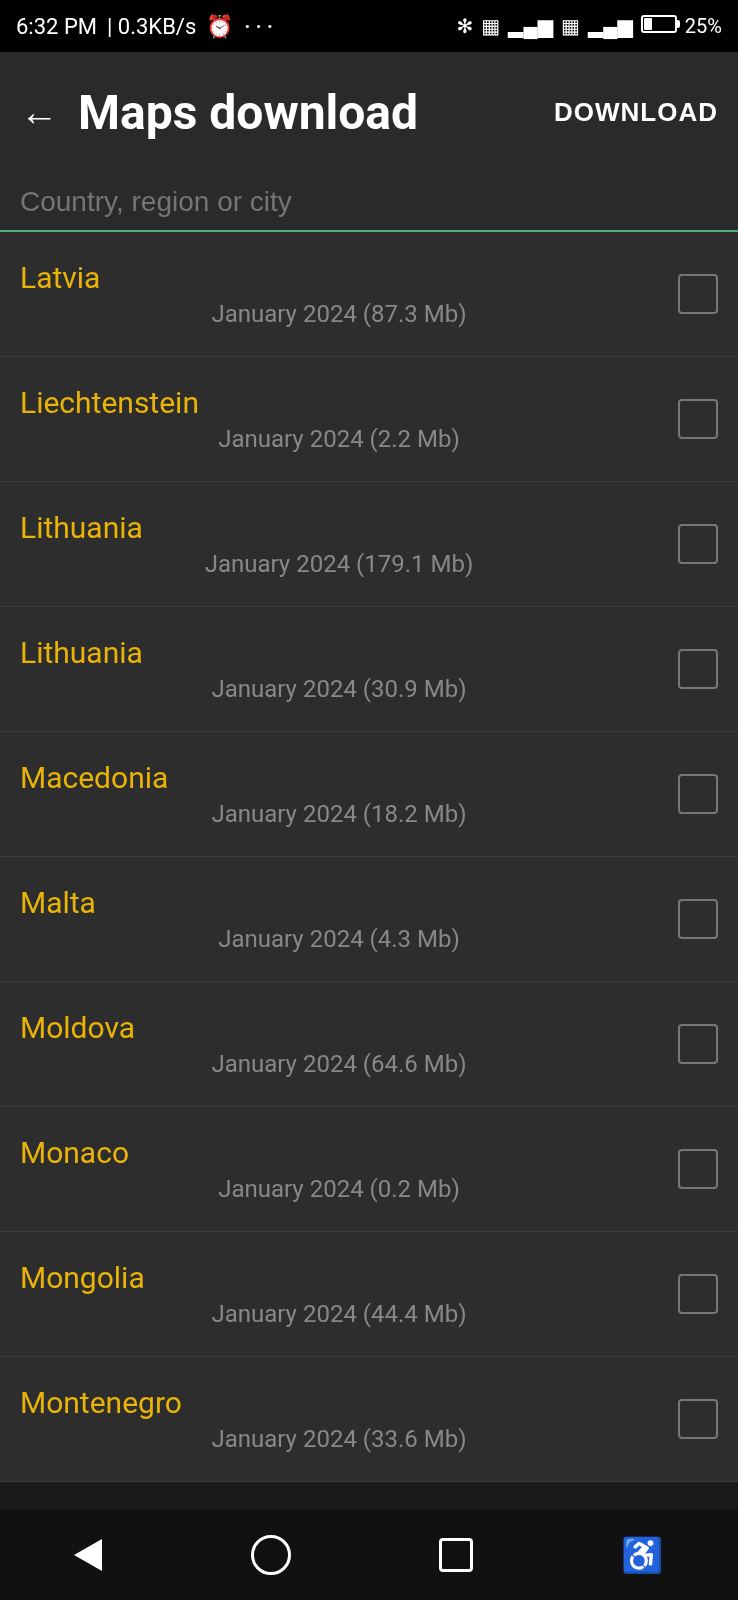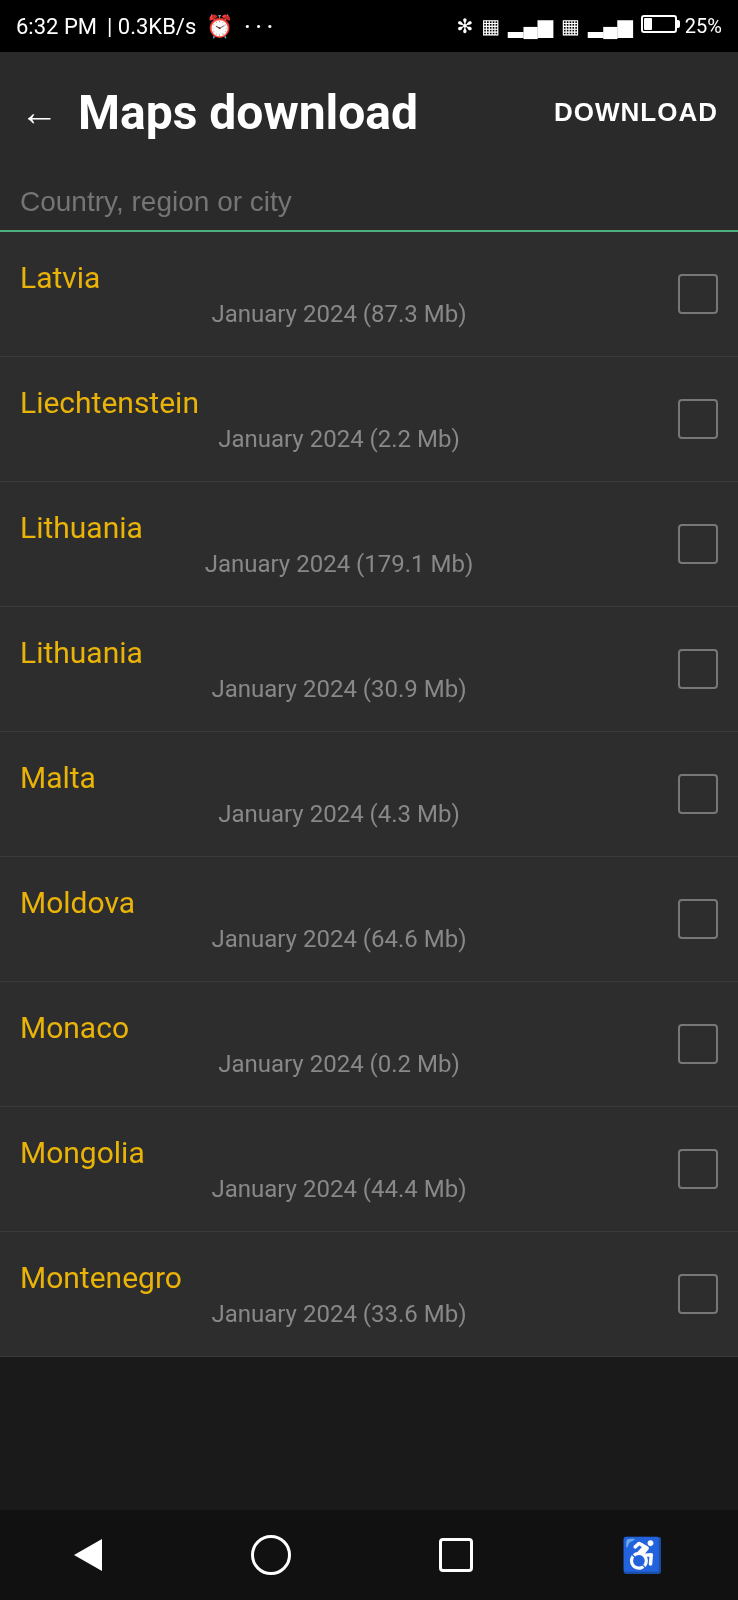--- a/index.html
+++ b/index.html
@@ -269,20 +269,27 @@
     </div>
     <div class="list-item">
       <div class="list-item-info">
         <div class="list-item-name">Lithuania</div>
         <div class="list-item-meta">January 2024 (30.9 Mb)</div>
       </div>
       <div class="checkbox"></div>
     </div>
     <div class="list-item">
       <div class="list-item-info">
+        <div class="list-item-name">Macedonia</div>
+        <div class="list-item-meta">January 2024 (18.2 Mb)</div>
+      </div>
+      <div class="checkbox"></div>
+    </div>
+    <div class="list-item">
+      <div class="list-item-info">
         <div class="list-item-name">Malta</div>
         <div class="list-item-meta">January 2024 (4.3 Mb)</div>
       </div>
       <div class="checkbox"></div>
     </div>
     <div class="list-item">
       <div class="list-item-info">
         <div class="list-item-name">Moldova</div>
         <div class="list-item-meta">January 2024 (64.6 Mb)</div>
       </div>

